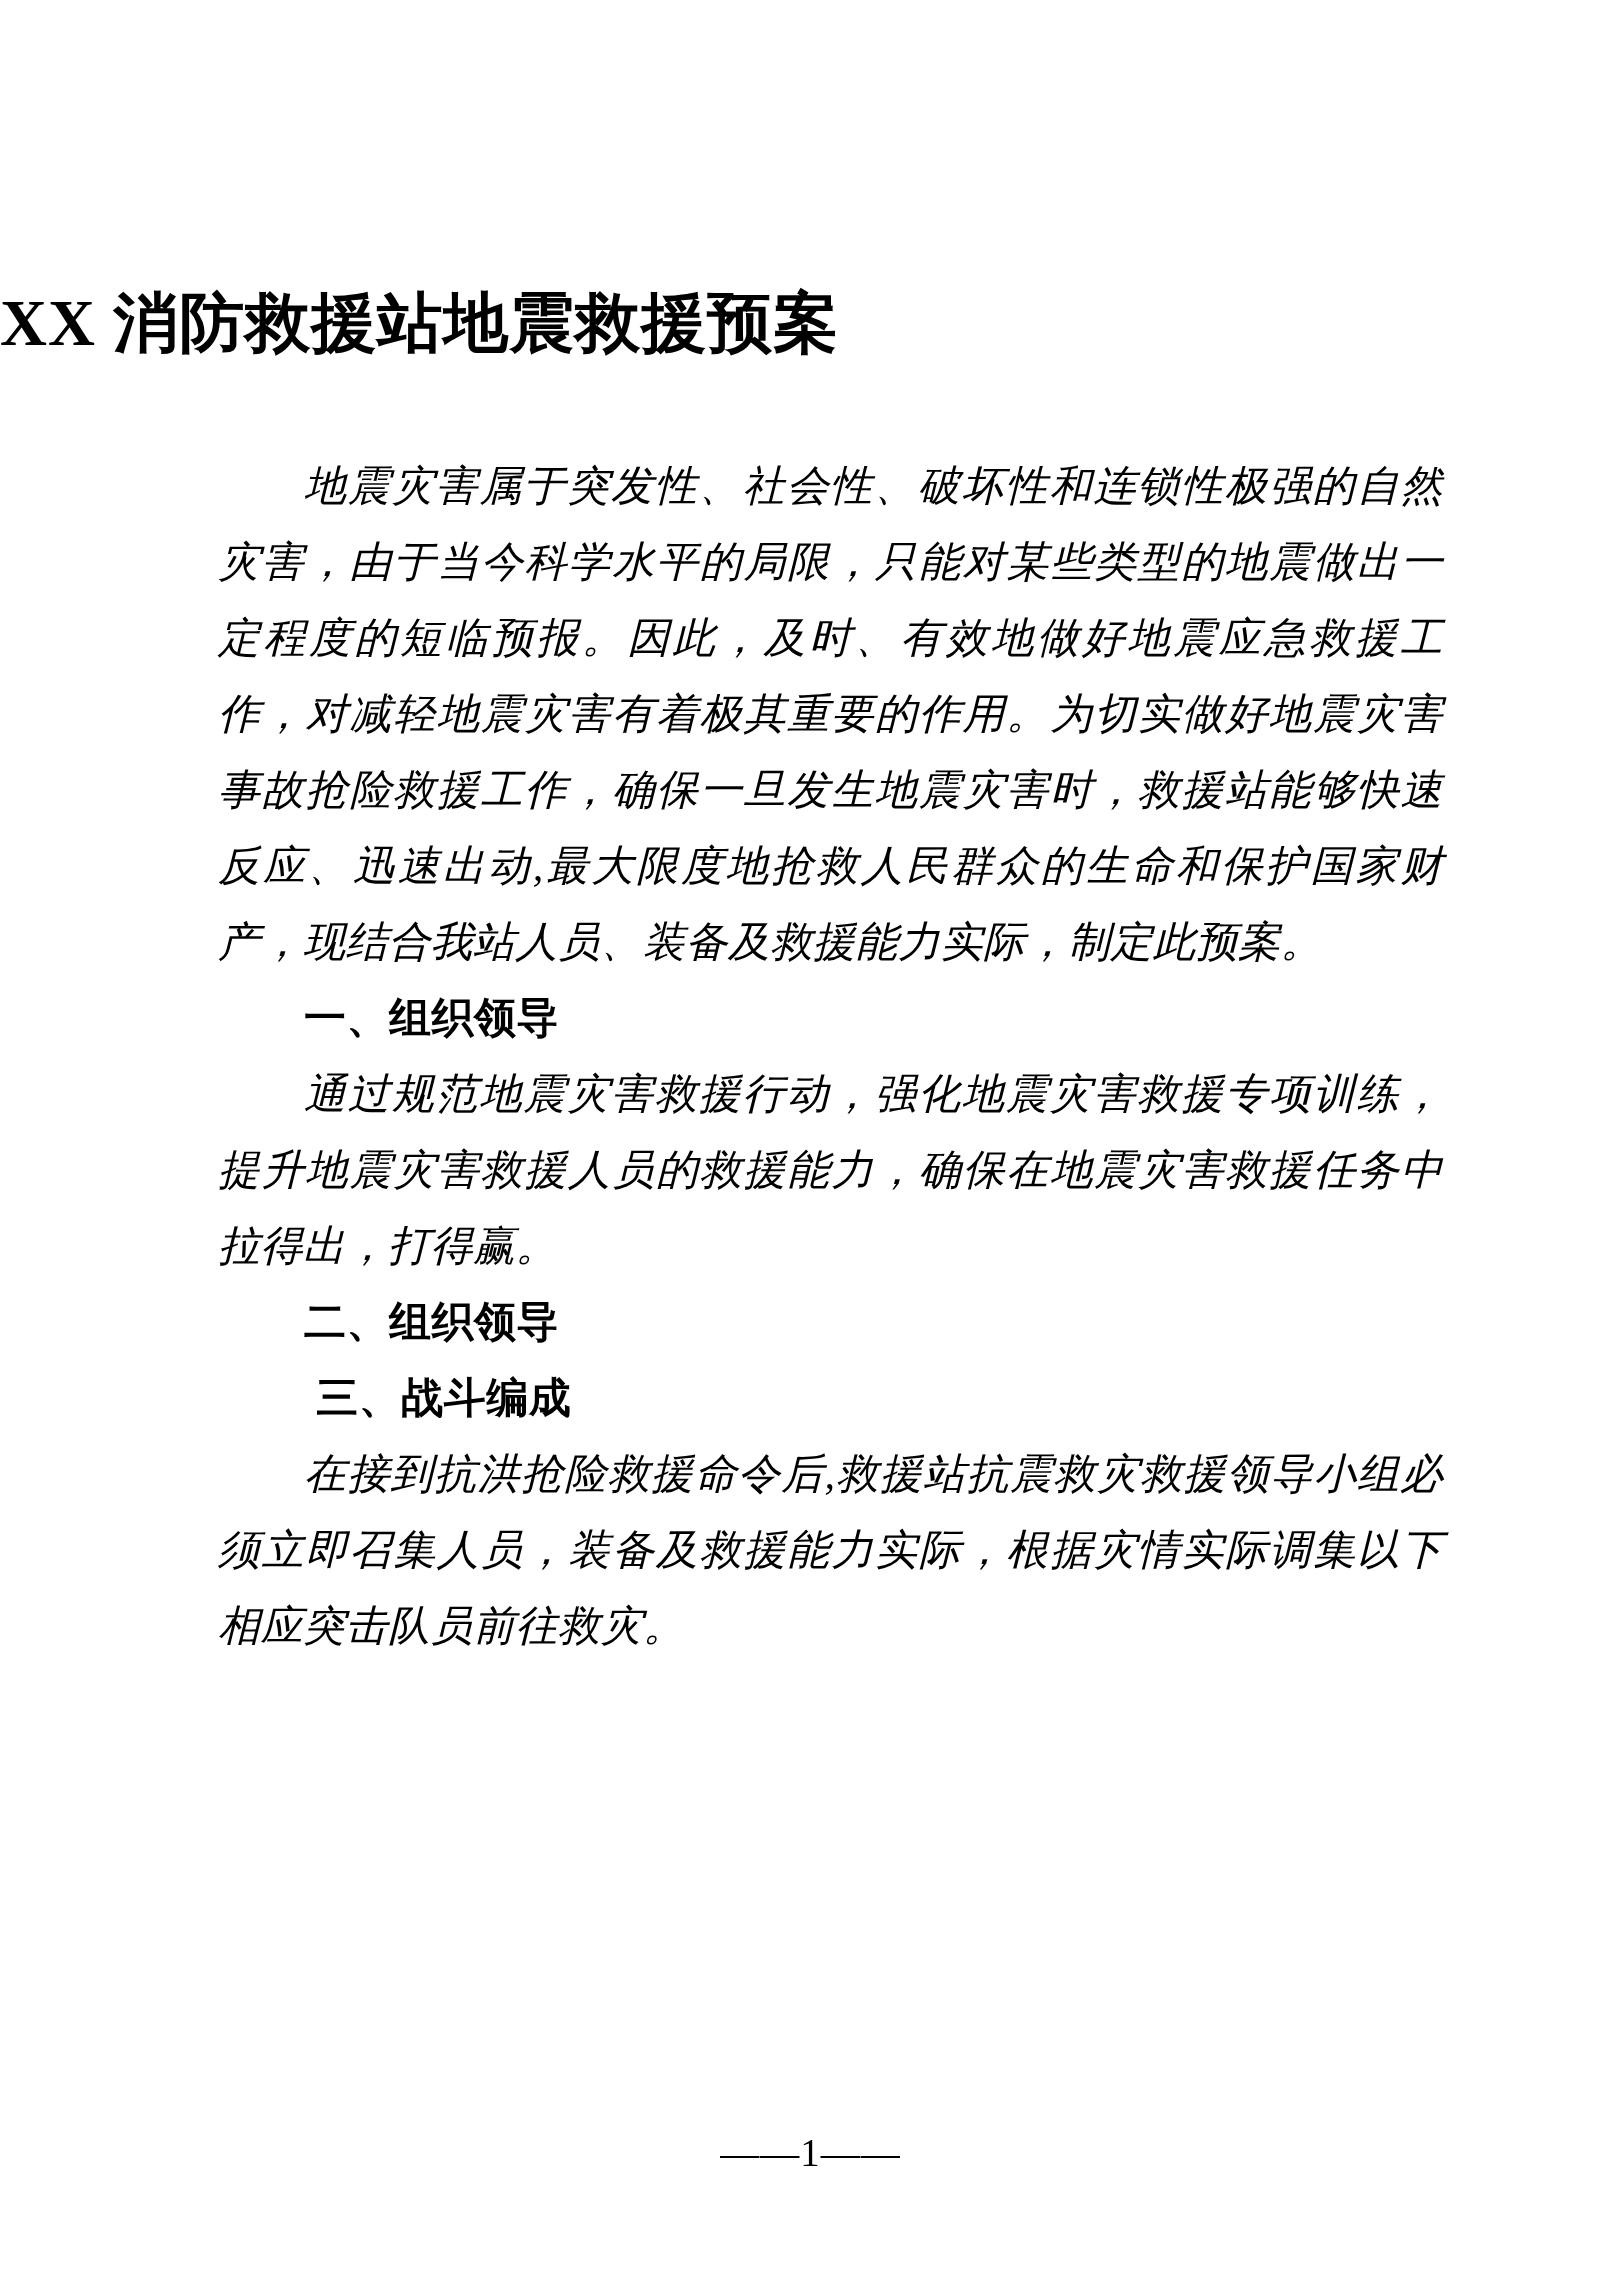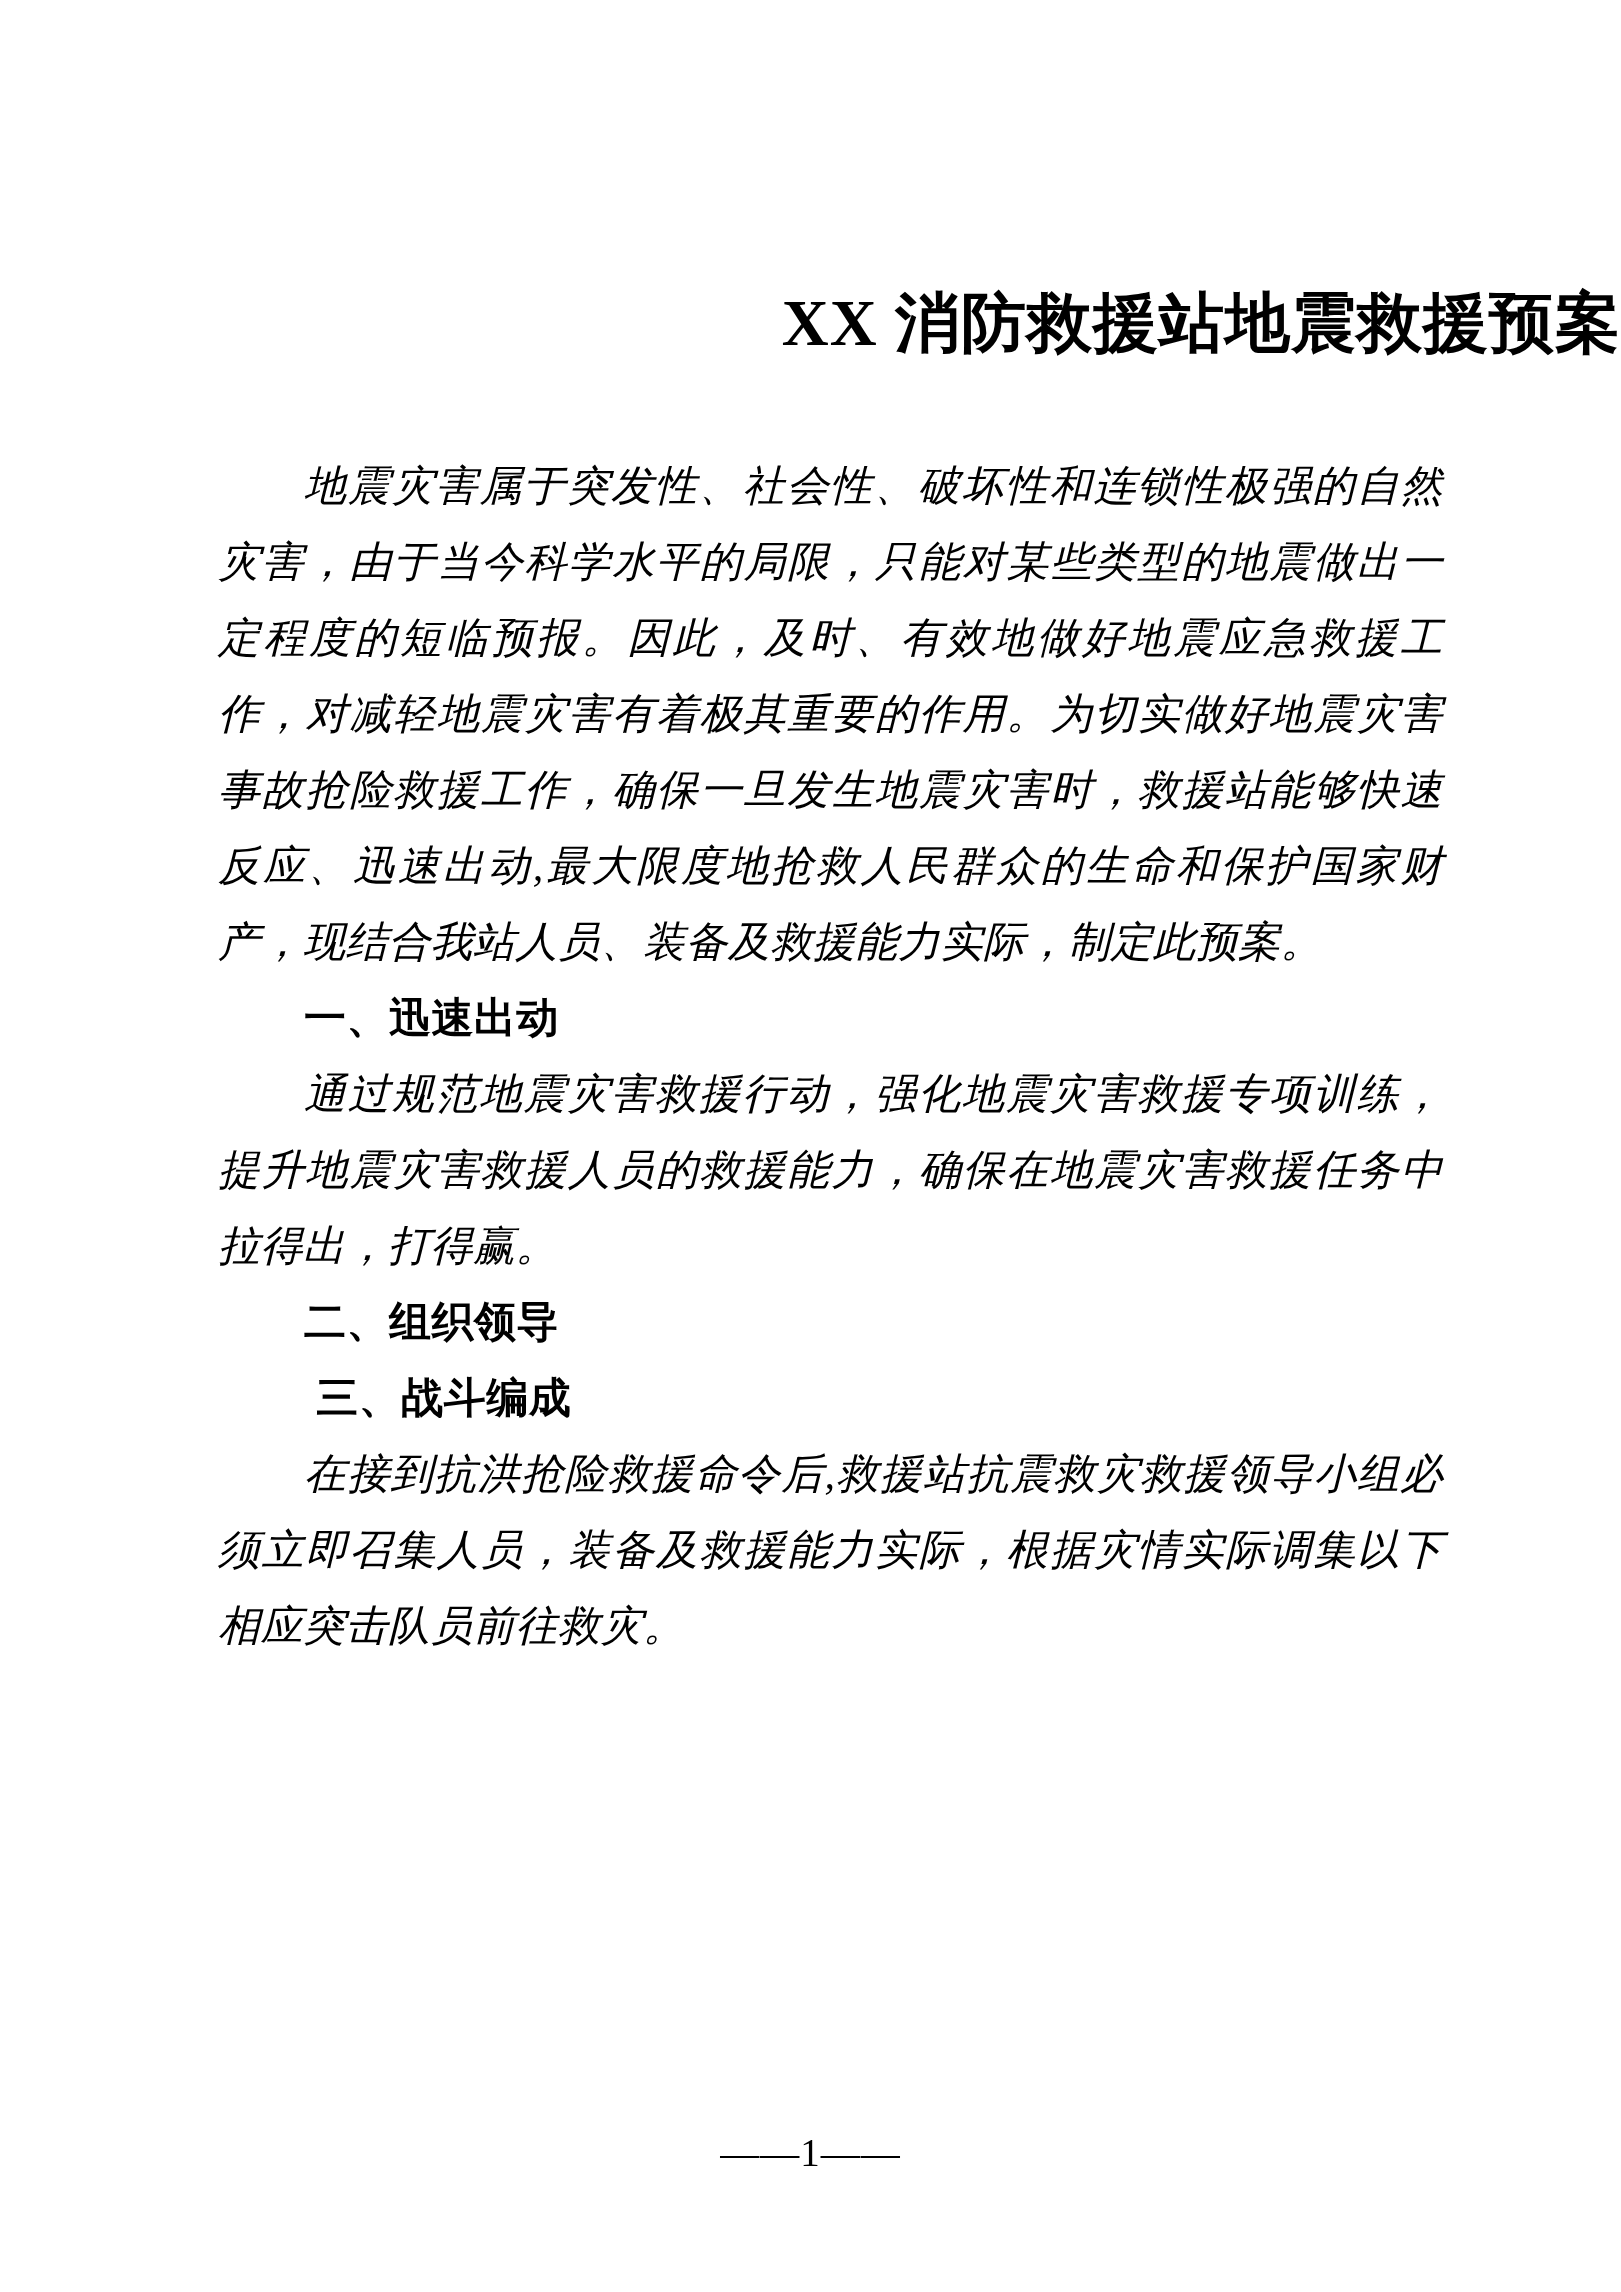--- a/index.html
+++ b/index.html
@@ -11,21 +11,21 @@
     position: relative;
     width: 1621px;
     height: 2293px;
     background: #ffffff;
     color: #000000;
     font-family: "Liberation Serif", serif;
     overflow: hidden;
   }
   .doc-title {
     margin: 284px 0 86px 0;
-    text-align: right;
+    text-align: left;
     font-size: 65px;
     line-height: 78px;
     font-weight: 700;
     letter-spacing: 1px;
     font-family: "Liberation Serif", serif;
   }
   .content {
     padding: 0 178px 0 218px;
   }
   .para, .heading {
@@ -59,21 +59,21 @@
 </style>
 </head>
 <body>
 
 <div class="page">
 
   <h1 class="doc-title">XX 消防救援站地震救援预案</h1>
 
   <main class="content">
       <p class="para">地震灾害属于突发性、社会性、破坏性和连锁性极强的自然灾害，由于当今科学水平的局限，只能对某些类型的地震做出一定程度的短临预报。因此，及时、有效地做好地震应急救援工作，对减轻地震灾害有着极其重要的作用。为切实做好地震灾害事故抢险救援工作，确保一旦发生地震灾害时，救援站能够快速反应、迅速出动,最大限度地抢救人民群众的生命和保护国家财产，现结合我站人员、装备及救援能力实际，制定此预案。</p>
-      <p class="heading">一、迅速出动</p>
+      <p class="heading">一、组织领导</p>
       <p class="para">通过规范地震灾害救援行动，强化地震灾害救援专项训练，提升地震灾害救援人员的救援能力，确保在地震灾害救援任务中拉得出，打得赢。</p>
       <p class="heading">二、组织领导</p>
       <p class="heading"> 三、战斗编成</p>
       <p class="para">在接到抗洪抢险救援命令后,救援站抗震救灾救援领导小组必须立即召集人员，装备及救援能力实际，根据灾情实际调集以下相应突击队员前往救灾。</p>
     </main>
 
   <div class="footer">——1——</div>
 
 </div>
 

